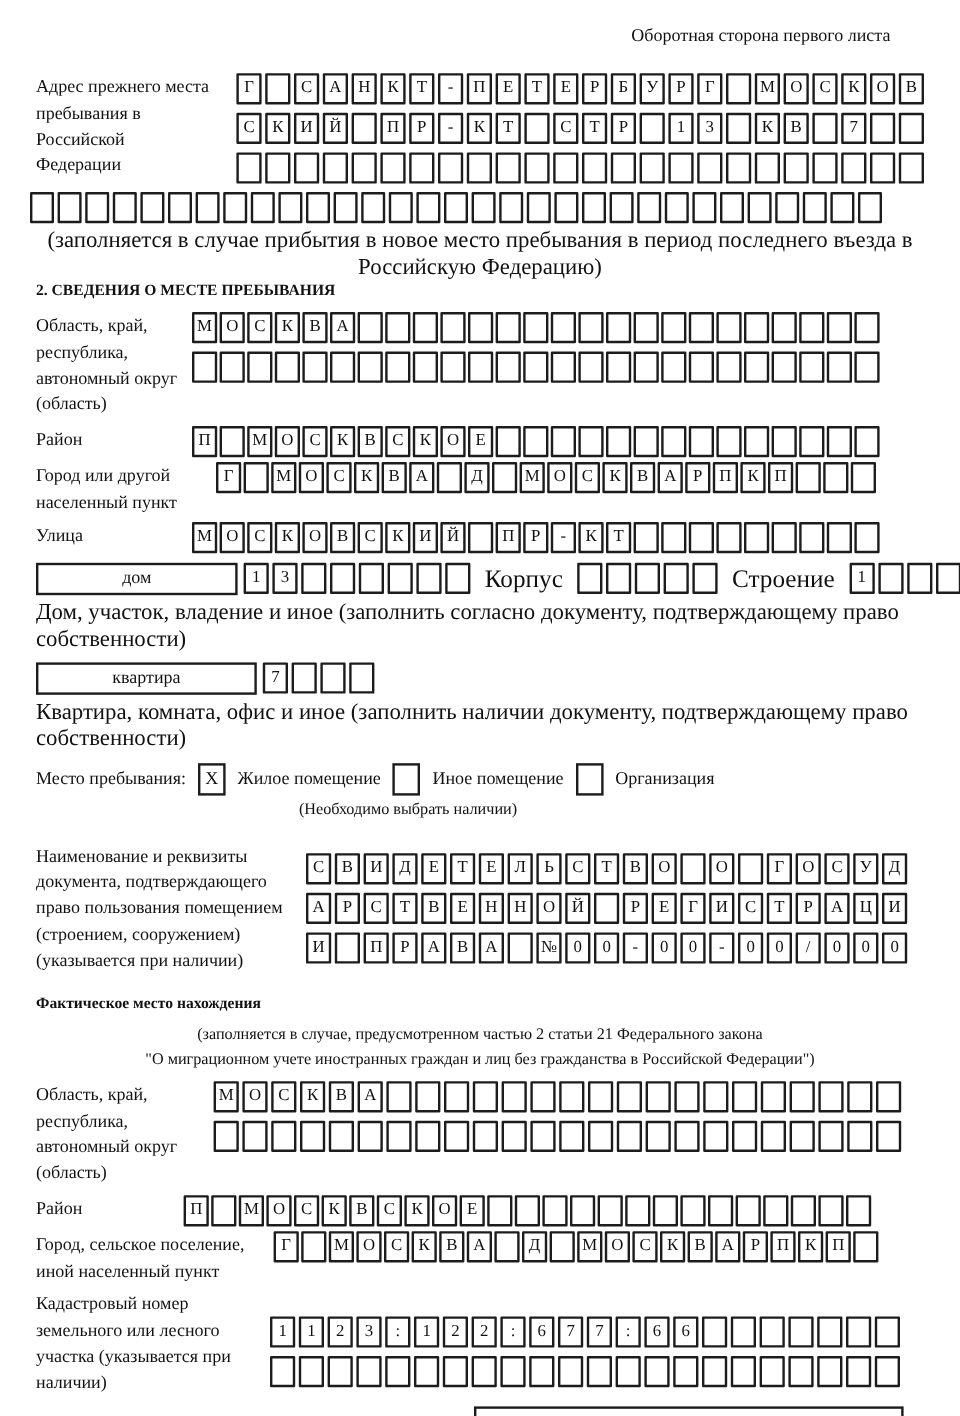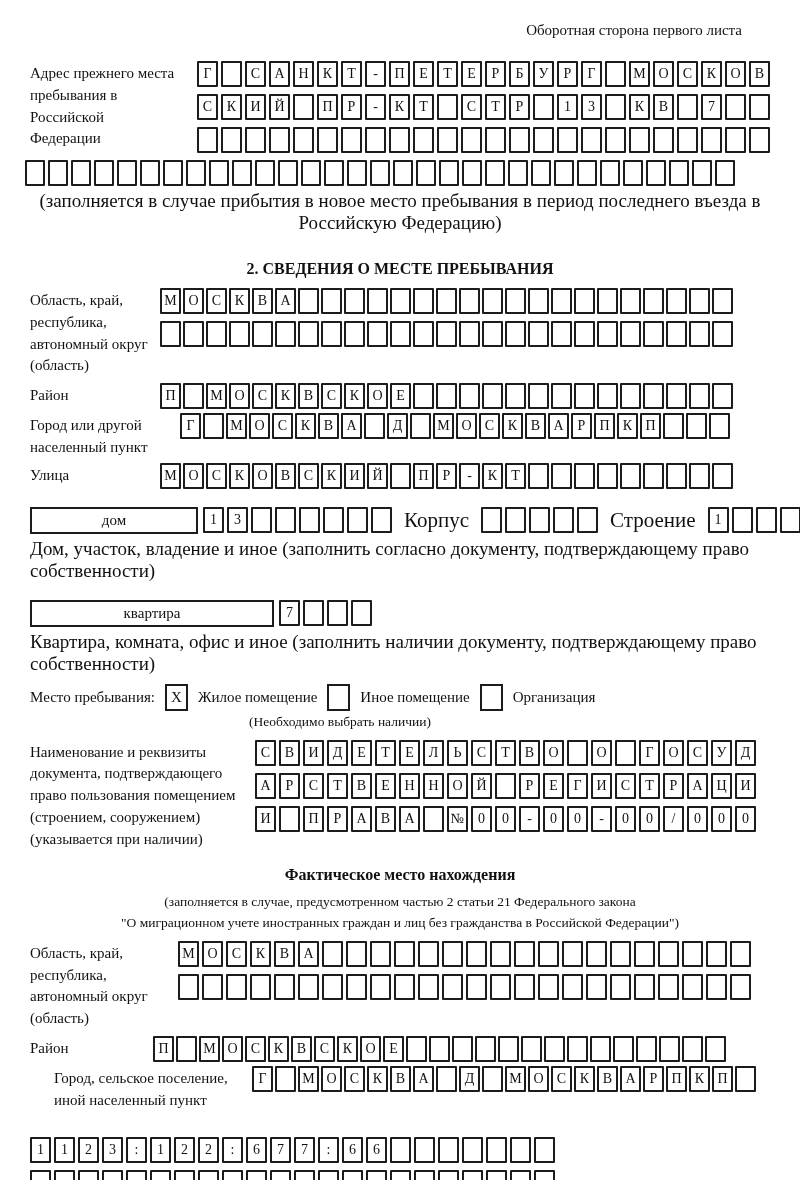--- a/index.html
+++ b/index.html
@@ -25,45 +25,45 @@
     font-size:14px; font-family:"Liberation Serif","DejaVu Serif",serif;
     background:#fff;
   }
   .cellrow.tight { gap:2px; }
   .cellrow.tight .cell { width:21px; }
   .cellrow.small .cell { width:20px; }
 
   .caption { font-size:19px; text-align:center; margin-top:4px; }
   .caption.left { text-align:left; }
 
-  .sec-title { text-align:center; font-weight:bold; font-size:16px; margin:26px 0 10px 0; }
+  .sec-title { font-weight:bold; font-size:13px; margin:0 0 10px 0; }
 
   
   .top-block { display:flex; margin-top:22px;justify-content:space-between; }
   .top-block .field-label { width:148px; }
   .fullrow { margin-top:7px; margin-left:-5px; }
 
   
   .w130 { width:130px; }
   .w150 { width:150px; }
   .w123 { width:123px; }
   .w148 { width:148px; }
   .w195 { width:195px; }
-  .w198 { width:198px;margin-left:24px; }
+  .w198 { width:198px; }
   .w225 { width:225px; }
 
   .mb6 { margin-bottom:6px; }
   .mb4 { margin-bottom:4px; }
 
   .widebox {
     height:27px; border:2px solid #1c1c1c;
     display:inline-flex; align-items:center; justify-content:center;
     font-size:15px; flex-shrink:0;
   }
-  .house-row { display:flex; align-items:center; gap:5px; margin-top:18px; }
+  .house-row { display:flex; align-items:center; gap:5px; margin-top:8px; }
   .inline-label { font-size:21px; margin:0 7px; white-space:nowrap; }
 
   .check-row { display:flex; align-items:center; gap:10px; margin-top:9px; }
   .checkbox {
     width:23px; height:27px; border:2px solid #1c1c1c; flex-shrink:0;
     display:inline-flex; align-items:center; justify-content:center; font-size:15px;
   }
   .check-label { font-size:15px; }
   .hint { font-size:13.5px; text-align:center; width:620px; margin-top:3px; }
 
@@ -375,42 +375,42 @@
   <div class="cellrow">
       <span class="cell filled">1</span>
       <span class="cell"></span>
       <span class="cell"></span>
       <span class="cell"></span>
     </div>
 </div>
 <div class="caption left">Дом, участок, владение и иное (заполнить согласно документу, подтверждающему право собственности)</div>
 
 <div class="house-row">
-  <div class="widebox" style="width:244px;">квартира</div>
+  <div class="widebox" style="width:184px;">квартира</div>
   <div class="cellrow">
       <span class="cell filled">7</span>
       <span class="cell"></span>
       <span class="cell"></span>
       <span class="cell"></span>
     </div>
 </div>
 <div class="caption left">Квартира, комната, офис и иное (заполнить наличии документу, подтверждающему право собственности)</div>
 
 <div class="check-row">
   <span class="check-label">Место пребывания:</span>
   <span class="checkbox">X</span>
   <span class="check-label">Жилое помещение</span>
   <span class="checkbox"></span>
   <span class="check-label">Иное помещение</span>
   <span class="checkbox"></span>
   <span class="check-label">Организация</span>
 </div>
 <div class="hint">(Необходимо выбрать наличии)</div>
 
-<div class="field" style="margin-top:10px;">
+<div class="field" style="margin-top:20px;align-items:center;">
   <div class="field-label w225">Наименование и реквизиты документа, подтверждающего право пользования помещением (строением, сооружением) (указывается при наличии)</div>
   <div class="rows">
     <div class="cellrow">
         <span class="cell filled">С</span>
         <span class="cell filled">В</span>
         <span class="cell filled">И</span>
         <span class="cell filled">Д</span>
         <span class="cell filled">Е</span>
         <span class="cell filled">Т</span>
         <span class="cell filled">Е</span>
@@ -593,20 +593,21 @@
       <span class="cell filled">А</span>
       <span class="cell filled">Р</span>
       <span class="cell filled">П</span>
       <span class="cell filled">К</span>
       <span class="cell filled">П</span>
       <span class="cell"></span>
     </div>
 </div>
 
 <div class="field">
+  <div class="field-label w195">Кадастровый номер земельного или лесного участка (указывается при наличии)</div>
   <div class="rows" style="margin-top:22px;">
     <div class="cellrow">
         <span class="cell filled">1</span>
         <span class="cell filled">1</span>
         <span class="cell filled">2</span>
         <span class="cell filled">3</span>
         <span class="cell filled">:</span>
         <span class="cell filled">1</span>
         <span class="cell filled">2</span>
         <span class="cell filled">2</span>

